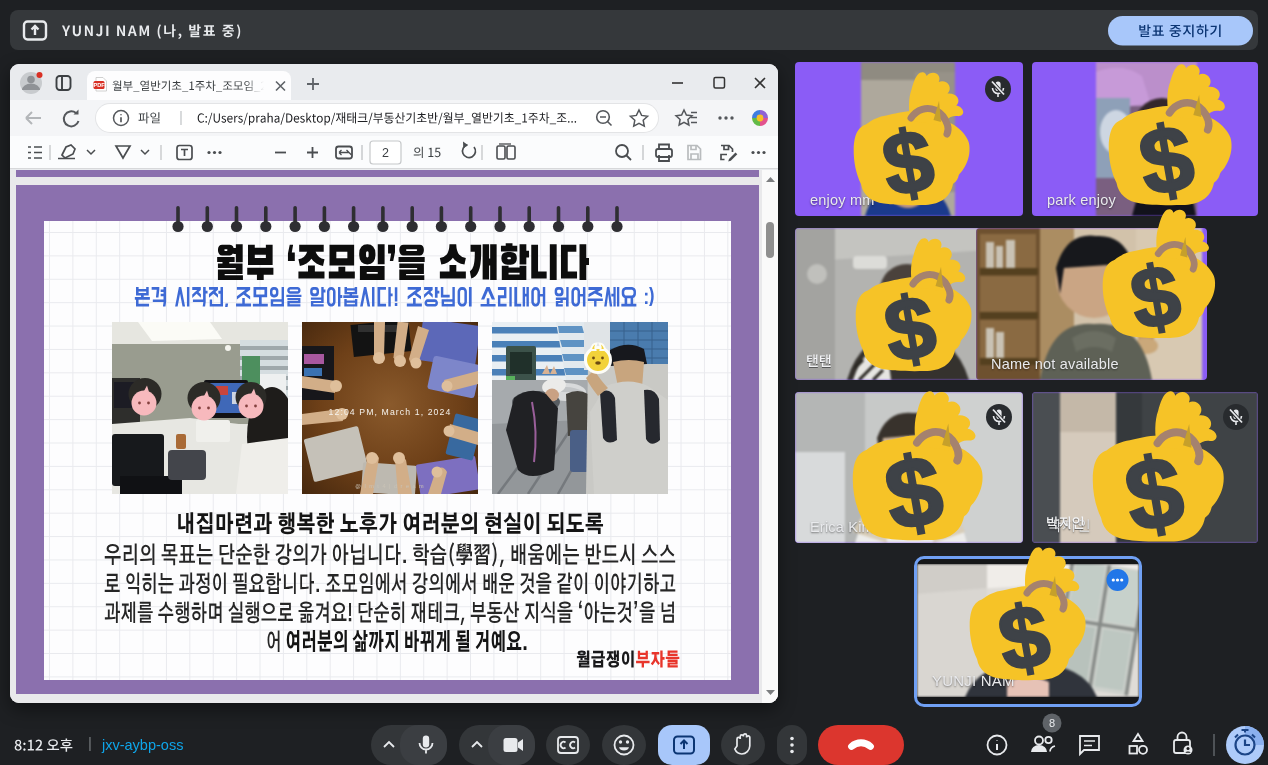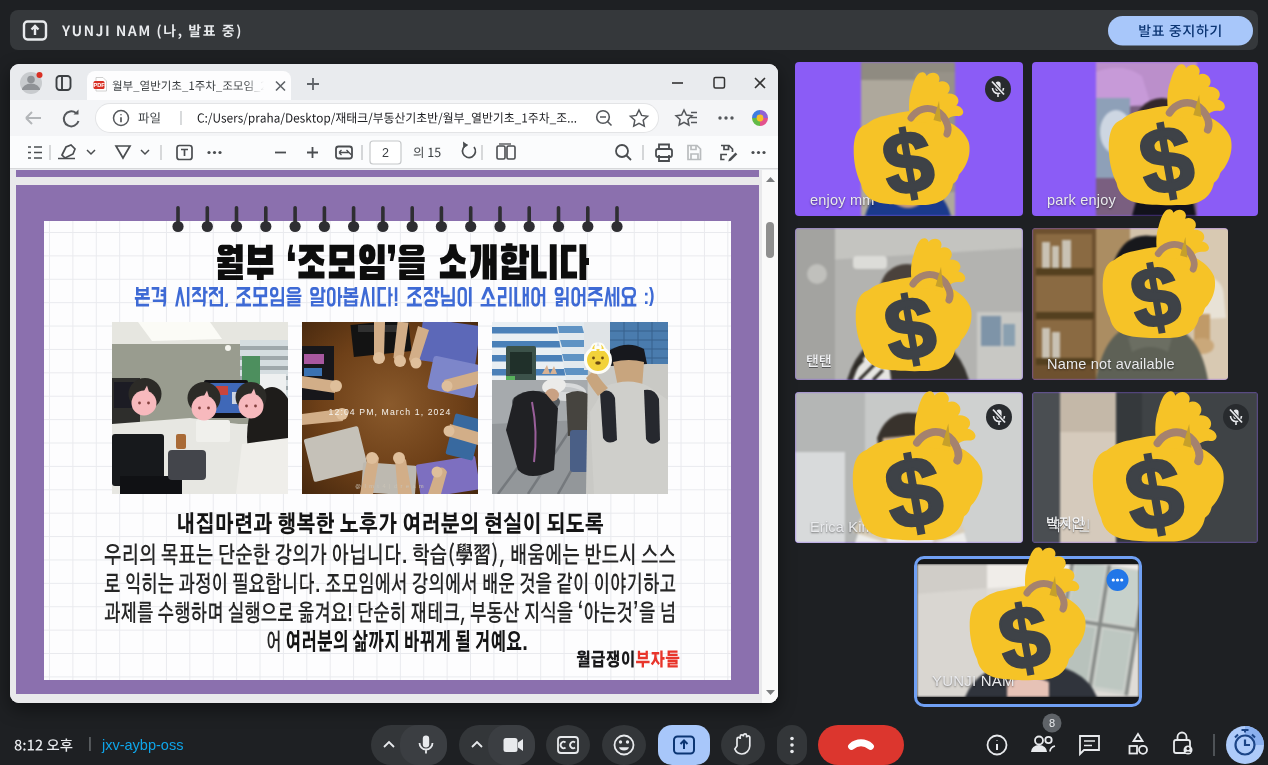--- a/index.html
+++ b/index.html
@@ -254,21 +254,21 @@
 <circle cx="22" cy="46" r="10" fill="#c0c0bc"></circle>
 <rect x="182" y="84" width="46" height="68" fill="#c8c8c4"></rect>
 <rect x="186" y="88" width="20" height="30" fill="#7e94a8"></rect>
 <rect x="208" y="96" width="12" height="22" fill="#8aa0b0"></rect>
 <ellipse cx="112" cy="62" rx="27" ry="26" fill="#4a423c"></ellipse>
 <path d="M52,152 Q66,104 112,106 Q160,104 174,152 Z" fill="#35322e"></path>
 <path d="M58,152 Q70,116 92,120 L96,152 Z" fill="#e6e6e2"></path>
 <path d="M60,140 l8,-8 M70,146 l10,-10 M64,152 l12,-12 M78,152 l10,-10" stroke="#26241f" stroke-width="3"></path>
 </svg>
   </div>
-<div class="tile" style="left:1032px;top:228px;width:196px;height:152px">
+<div class="tile" style="left:976px;top:228px;width:231px;height:152px">
 <svg width="226" height="152" viewBox="0 0 226 152" style="position:absolute;filter:blur(1.1px)">
 <rect width="226" height="152" fill="#d2c2aa"></rect>
 <rect x="0" y="0" width="64" height="152" fill="#6e512f"></rect>
 <g fill="#8a6a42">
         <rect x="4" y="6" width="56" height="34"></rect>
         <rect x="4" y="48" width="56" height="36"></rect>
         <rect x="4" y="92" width="56" height="38"></rect>
       </g>
 <g fill="#54401f">
         <rect x="4" y="40" width="58" height="7"></rect>

